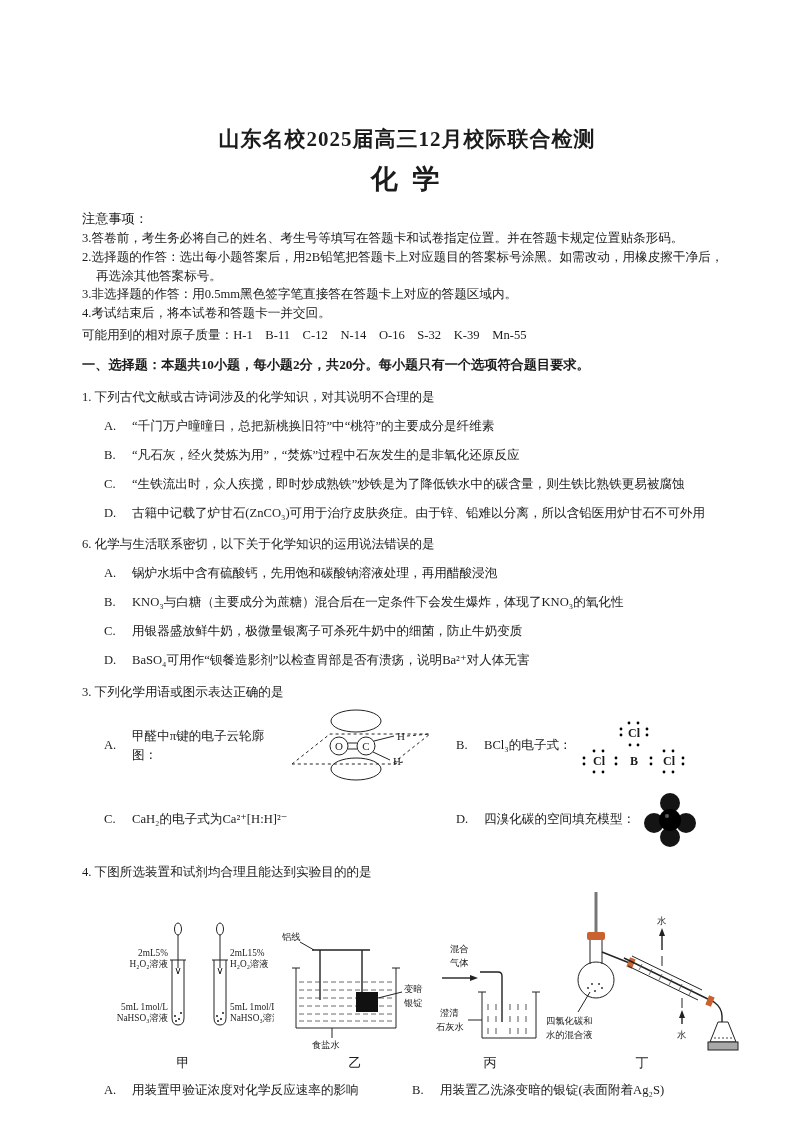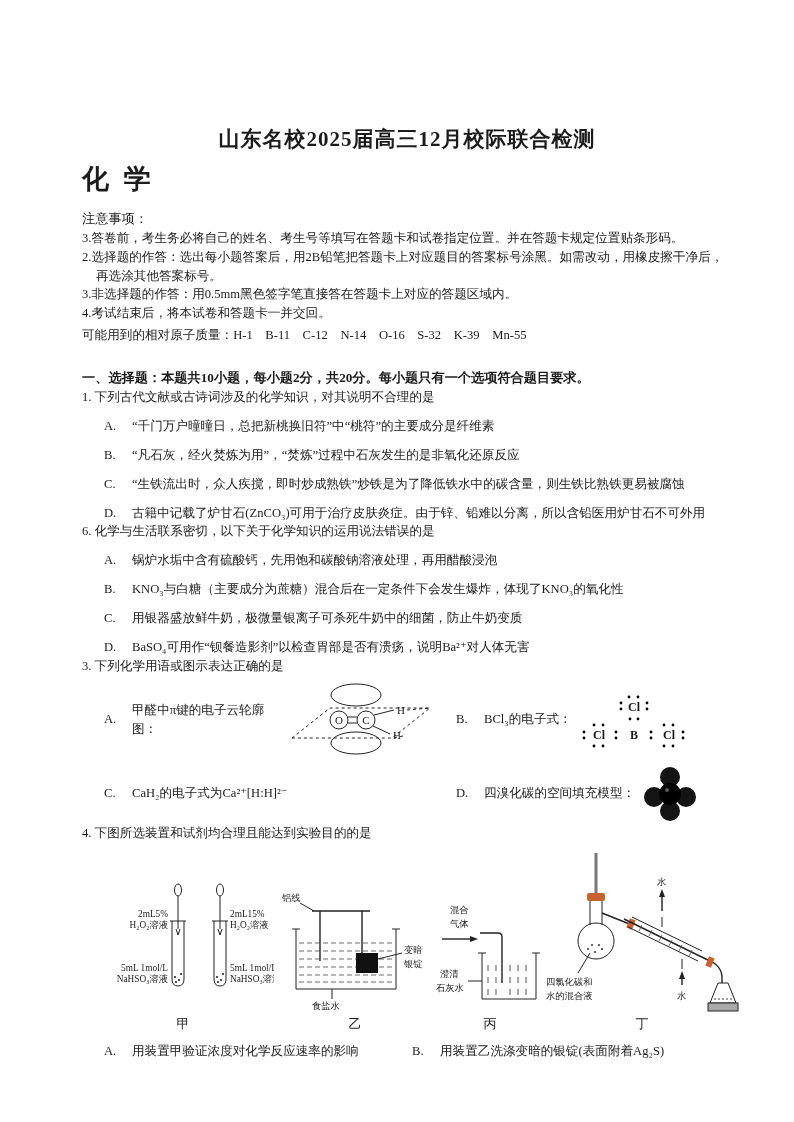--- a/index.html
+++ b/index.html
@@ -1,26 +1,26 @@
 <!DOCTYPE html>
 <html><head>
 <meta charset="utf-8">
 <style>
   html,body{margin:0;padding:0;background:#fff;}
   .page{position:relative;width:794px;height:1122px;background:#ffffff;color:#1b1b1b;
         font-family:"Liberation Serif","DejaVu Serif",serif;overflow:hidden;}
   .content{position:absolute;left:82px;top:124px;width:650px;font-size:12.6px;line-height:1.5;}
   .title{margin:0;font-size:21px;font-weight:bold;text-align:center;letter-spacing:1px;}
-  .subject{margin-top:3px;font-size:27px;font-weight:bold;letter-spacing:4px;}
+  .subject{margin-top:3px;font-size:27px;font-weight:bold;text-align:center;letter-spacing:4px;}
   .schools{display:flex;justify-content:center;gap:76px;margin-top:7px;font-weight:bold;font-size:12.6px;}
   .notice-heading{margin-top:10px;font-weight:normal;font-size:13.2px;}
   .notice-item{padding-left:14px;text-indent:-14px;}
   .atomic{margin-top:3px;}
-  .section-heading{margin-top:23px;font-weight:bold;font-size:13.2px;}
-  .stem{}
+  .section-heading{margin-top:10px;font-weight:bold;font-size:13.2px;}
+  .stem{margin-top:13px;}
   .option{display:flex;margin-top:10px;padding-left:22px;}
   .opt-letter{flex:0 0 28px;}
   .opt-text{flex:1 1 auto;}
   .q3-row{display:flex;margin-top:6px;align-items:center;}
   .q3-cell{display:flex;align-items:center;padding-left:22px;}
   .q3-cell.first{flex:0 0 330px;}
   .q3-cell svg{margin-left:5px;flex:0 0 auto;}
   .q4-figure{display:flex;align-items:flex-end;margin:8px 0 0 10px;}
   .fig-block{display:flex;flex-direction:column;align-items:center;}
   .fig-caption{font-size:13px;margin-top:1px;}

